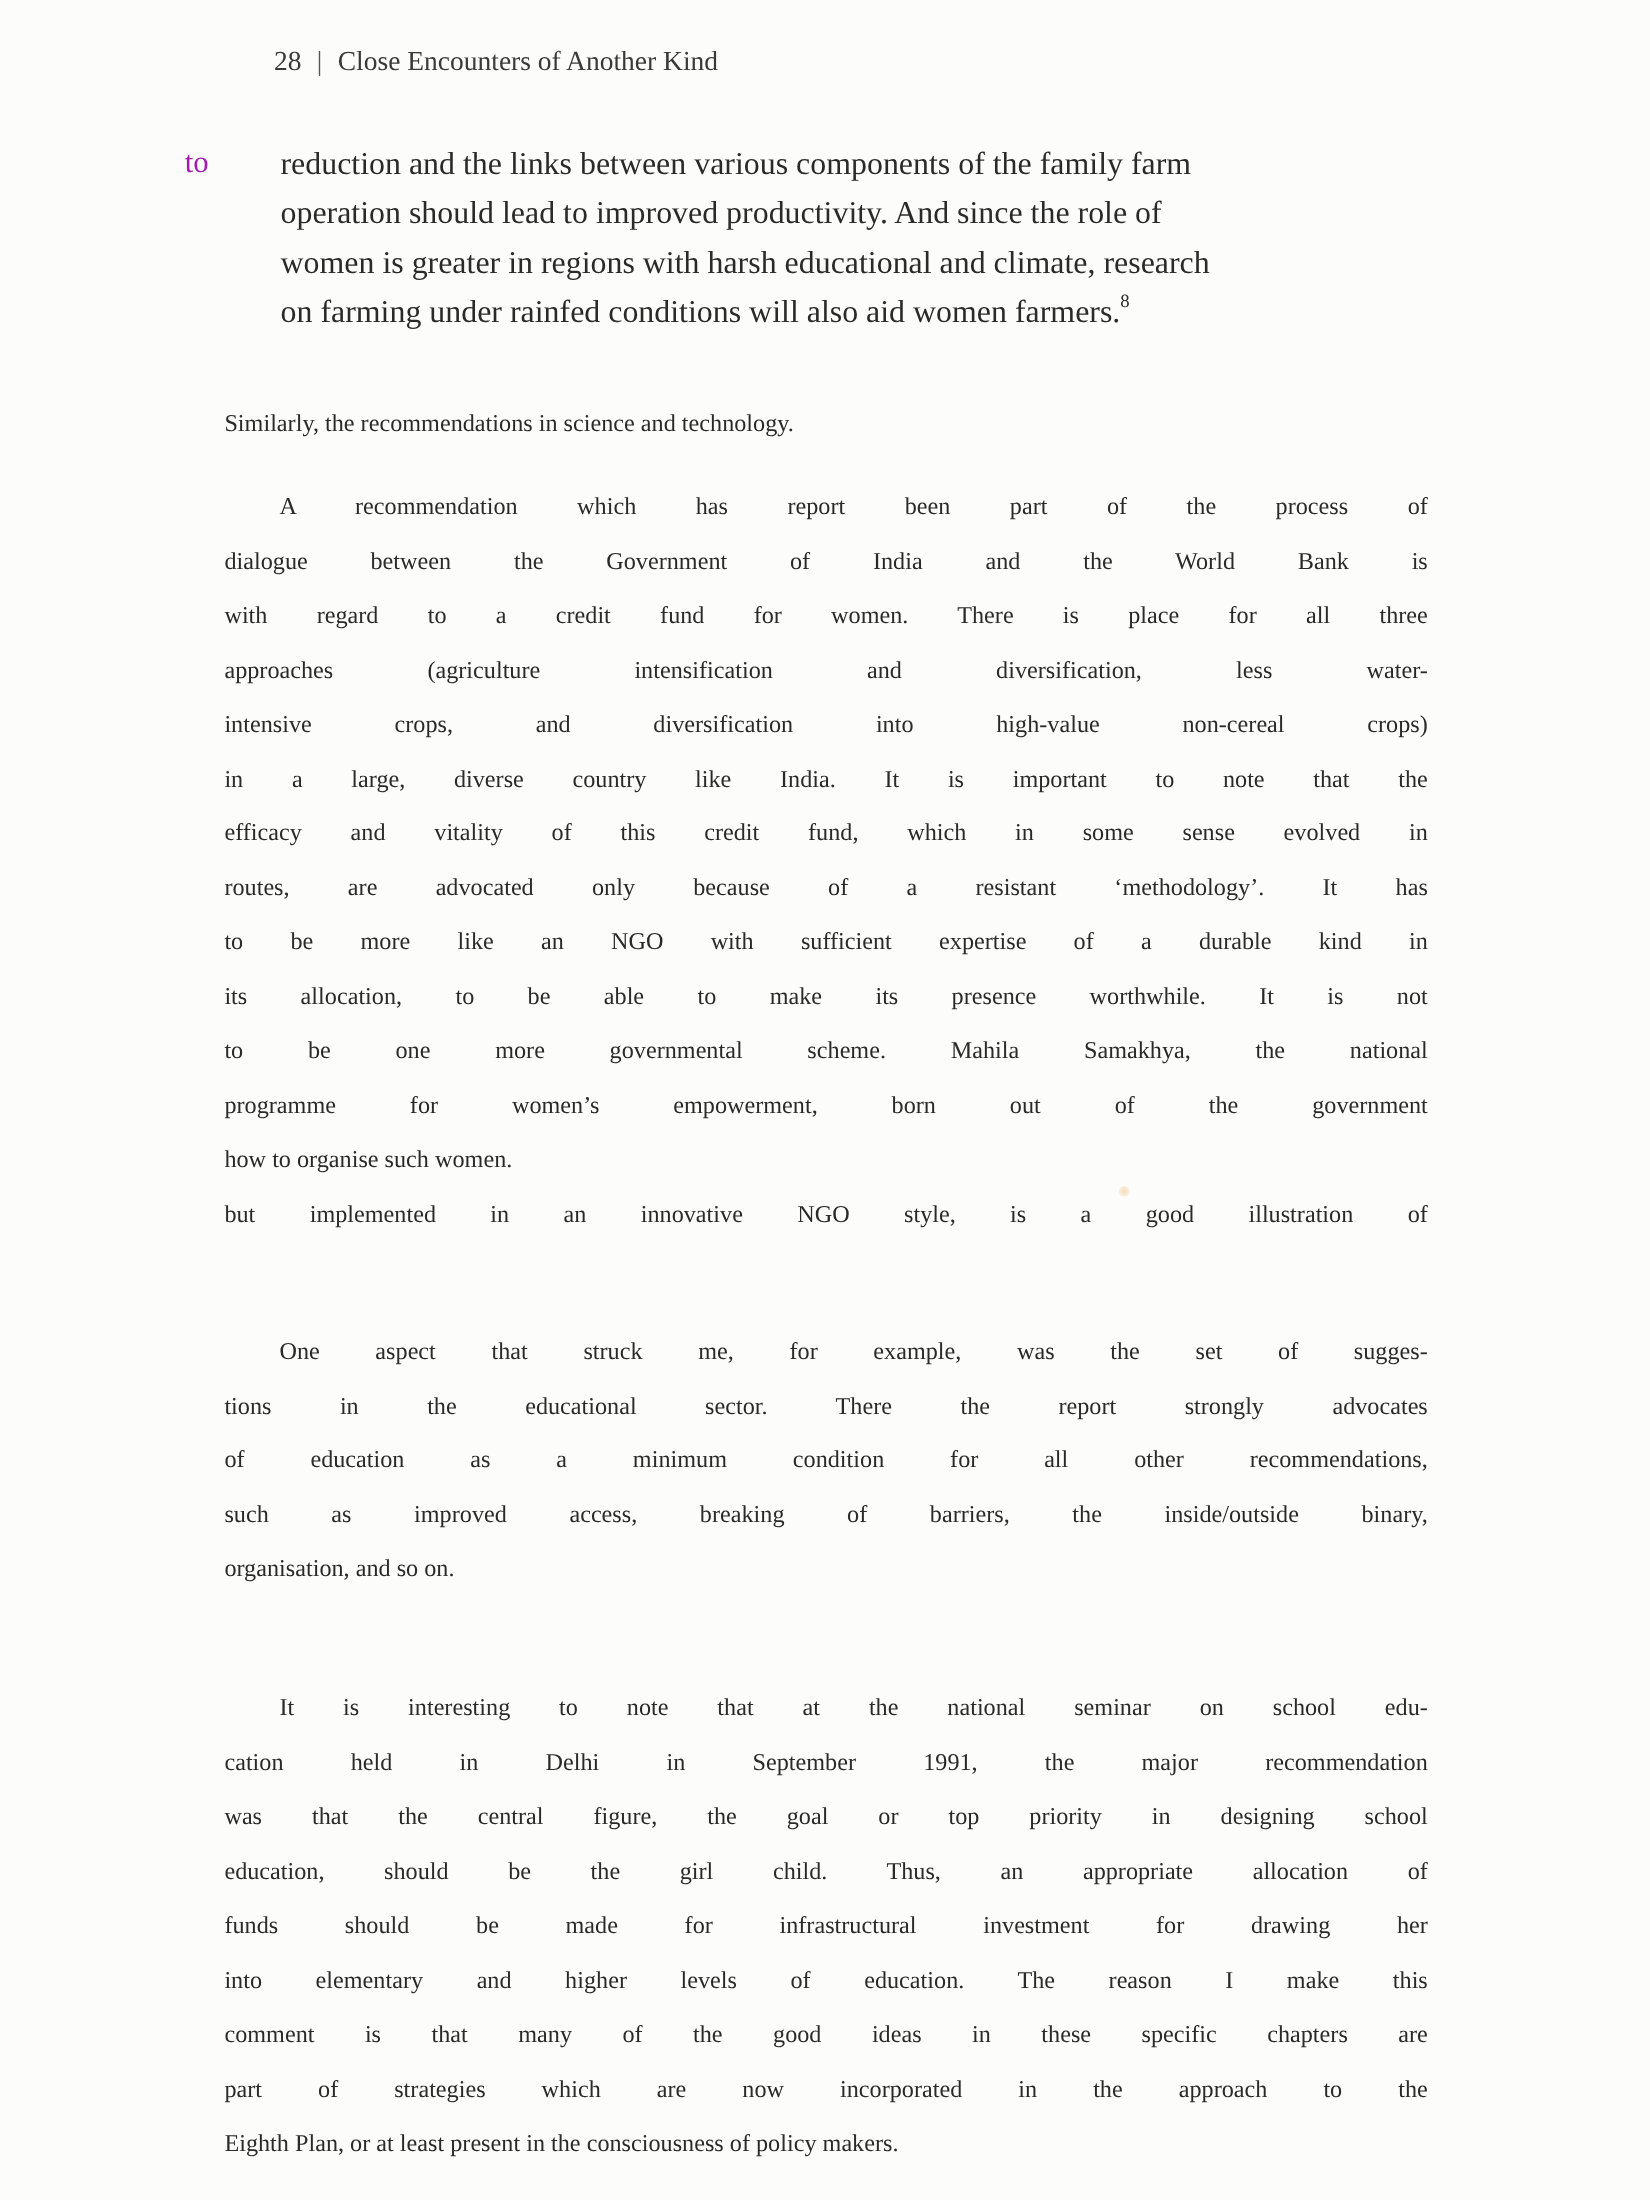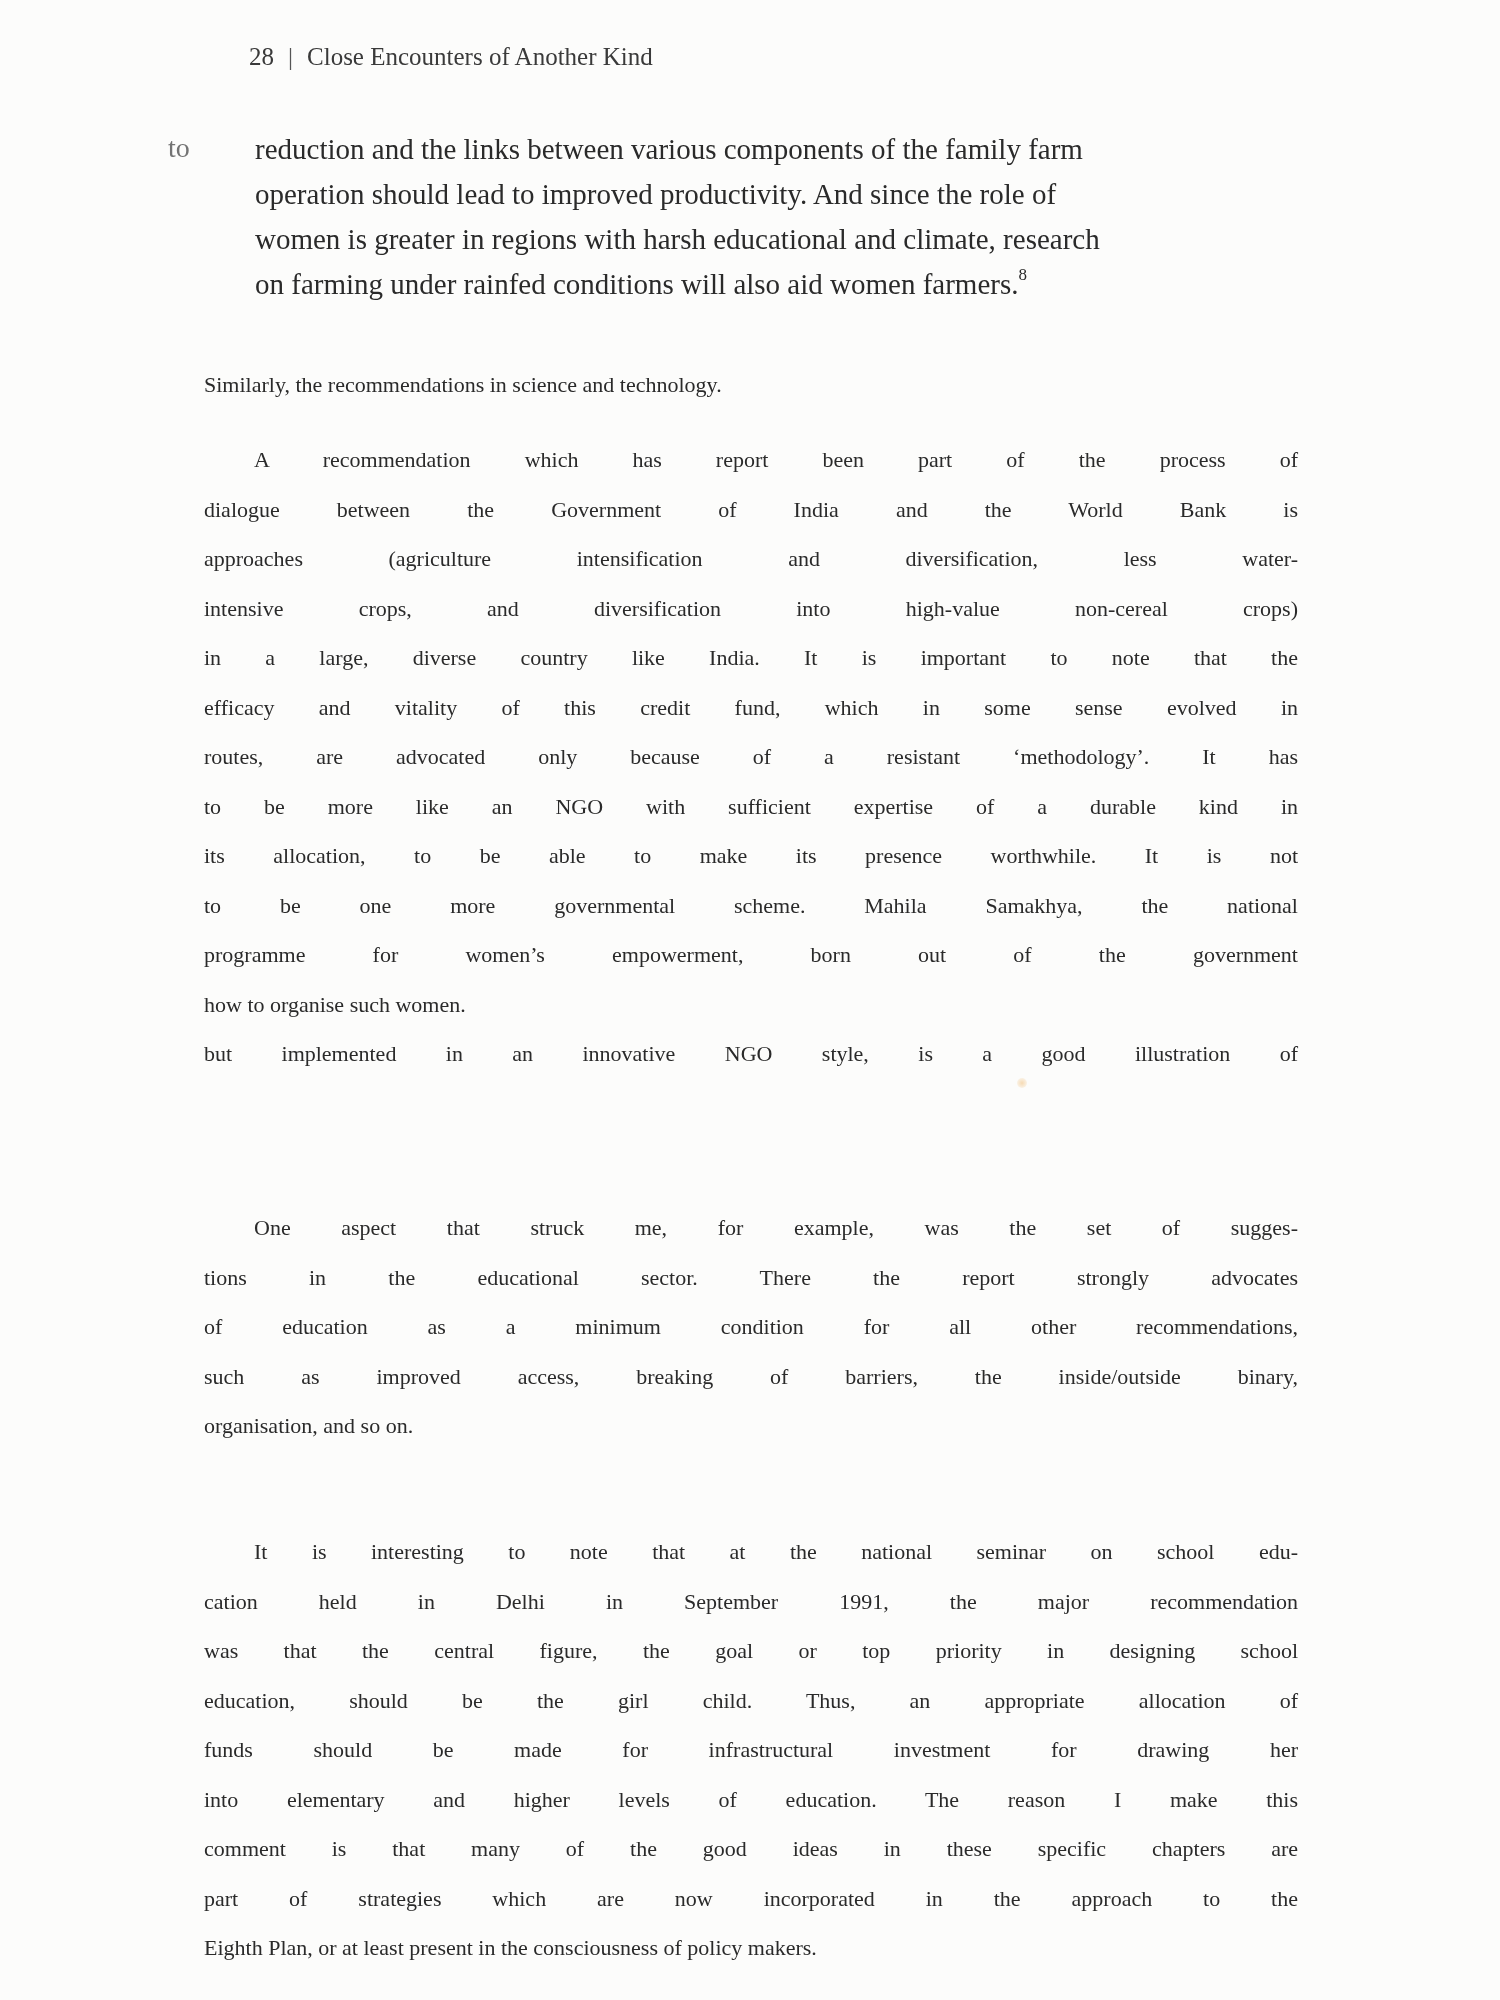--- a/index.html
+++ b/index.html
@@ -34,21 +34,21 @@
   .running-head .sep {
     display: inline-block;
     margin: 0 14px;
     color: #555;
   }
   .bleed {
     position: absolute;
     left: 168px;
     top: 132px;
     font-size: 28px;
-    color: #737373;
+    color: #a21caf;
   }
   .blockquote {
     position: absolute;
     left: 255px;
     top: 127px;
     width: 1010px;
     font-size: 29px;
     line-height: 45px;
   }
   .blockquote .line {
@@ -113,20 +113,21 @@
     <span class="line"><span>on farming under rainfed conditions will also aid women farmers.</span><sup>8</sup></span>
   </div>
 
   <div class="body-text p-similarly">
     <span class="line last">Similarly, the recommendations in science and technology.</span>
   </div>
 
   <div class="body-text p-credit">
     <span class="line indent">A recommendation which has report been part of the process of</span>
     <span class="line">dialogue between the Government of India and the World Bank is</span>
+    <span class="line">with regard to a credit fund for women. There is place for all three</span>
     <span class="line">approaches (agriculture intensification and diversification, less water-</span>
     <span class="line">intensive crops, and diversification into high-value non-cereal crops)</span>
     <span class="line">in a large, diverse country like India. It is important to note that the</span>
     <span class="line">efficacy and vitality of this credit fund, which in some sense evolved in</span>
     <span class="line">routes, are advocated only because of a resistant ‘methodology’. It has</span>
     <span class="line">to be more like an NGO with sufficient expertise of a durable kind in</span>
     <span class="line">its allocation, to be able to make its presence worthwhile. It is not</span>
     <span class="line">to be one more governmental scheme. Mahila Samakhya, the national</span>
     <span class="line">programme for women’s empowerment, born out of the government</span>
     <span class="line last">how to organise such women.</span>

